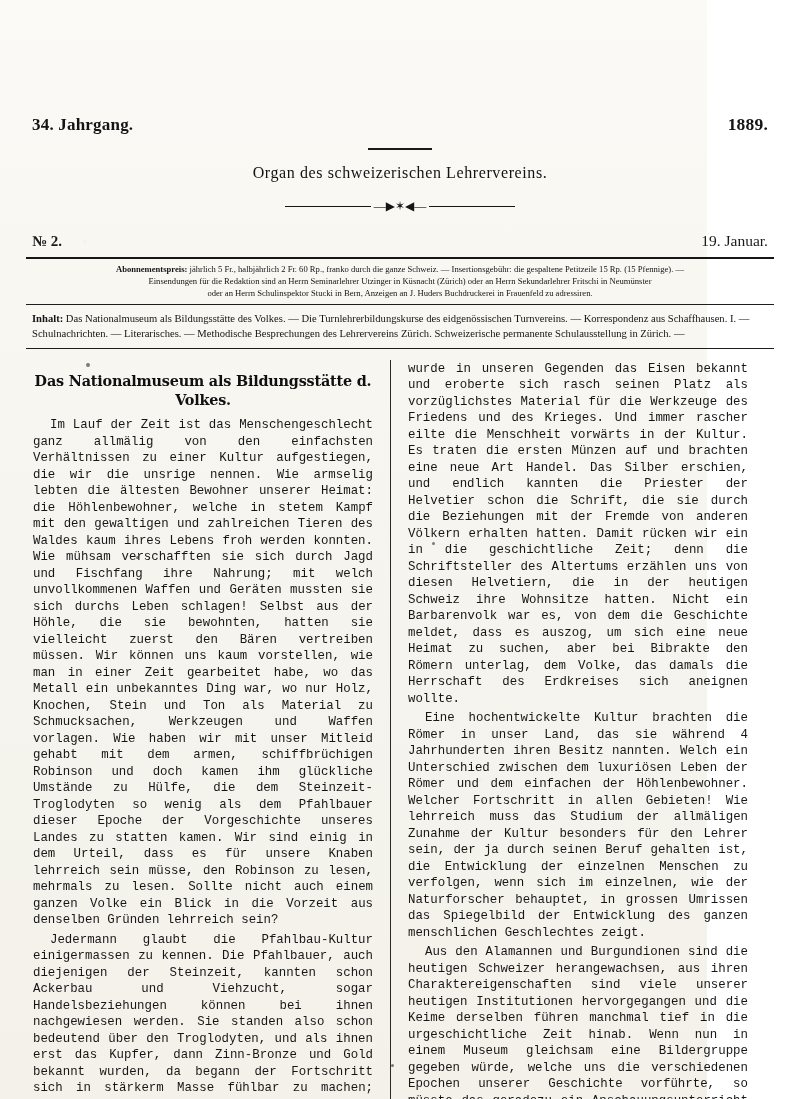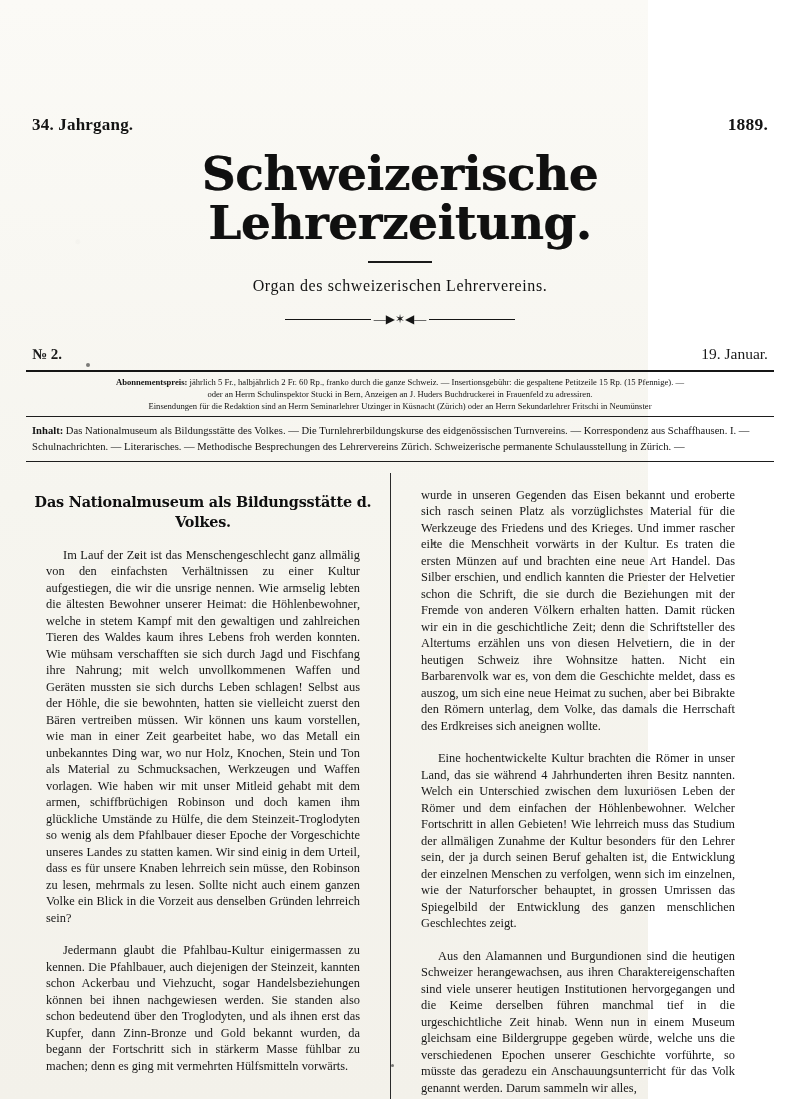--- a/index.html
+++ b/index.html
@@ -11,21 +11,21 @@
     width: 800px;
     height: 1099px;
     font-family: "Liberation Serif", serif;
     color: #1a1a1a;
     position: relative;
     overflow: hidden;
   }
   .page {
     position: absolute;
     left: 0; top: 0;
-    width: 648px;
+    width: 707px;
     height: 1099px;
     background: #f7f6f1;
     background-image:
       radial-gradient(circle at 12% 22%, rgba(0,0,0,0.016) 0 2px, transparent 3px),
       radial-gradient(circle at 68% 71%, rgba(0,0,0,0.013) 0 2px, transparent 3px),
       radial-gradient(circle at 33% 88%, rgba(0,0,0,0.012) 0 1.5px, transparent 3px),
       linear-gradient(180deg, #fbfaf6 0%, #f6f5ef 45%, #f3f1ea 100%);
   }
   .sheet {
     position: absolute;
@@ -184,42 +184,42 @@
   .article-title {
     font-family: "DejaVu Serif", serif;
     font-weight: bold;
     font-size: 14.4px;
     letter-spacing: -0.2px;
     text-align: center;
     margin: 0 0 8px 0;
     color: #101010;
   }
   .col p {
-    margin: 16px;
+    margin: 3px;
     text-indent: 17px;
+    font-family: Liberation Mono, monospace;
   }
   .col p.first { text-indent: 17px; }
   .speck {
     position: absolute;
     background: rgba(20,20,20,0.55);
     border-radius: 50%;
   }
 </style>
 </head>
 <body>
 
 <div class="page">
   <div class="sheet">
 
     <div class="row-top">
       <div class="jahrgang">34. Jahrgang.</div>
       <div class="year">1889.</div>
     </div>
 
-    <div class="masthead">Schweizerische Lehrerzeitung.</div>
     <div class="rule-short"></div>
     <div class="subtitle">Organ des schweizerischen Lehrervereins.</div>
 
     <div class="ornament">
       <span class="bar left"></span>
       <span class="mid">—▶✶◀—</span>
       <span class="bar right"></span>
     </div>
 
     <div class="issue-row">
@@ -227,22 +227,22 @@
       <div class="issue-date">19. Januar.</div>
     </div>
 
     <div class="hr-thick"></div>
 
     <div class="notice">
       <div>
         <b>Abonnementspreis:</b>
         <span>jährlich 5 Fr., halbjährlich 2 Fr. 60 Rp., franko durch die ganze Schweiz. — Insertionsgebühr: die gespaltene Petitzeile 15 Rp. (15 Pfennige). —</span>
       </div>
+      <div>Einsendungen für die Redaktion sind an Herrn Seminarlehrer Utzinger in Küsnacht (Zürich) oder an Herrn Sekundarlehrer Fritschi in Neumünster</div>
       <div>oder an Herrn Schulinspektor Stucki in Bern, Anzeigen an J. Huders Buchdruckerei in Frauenfeld zu adressiren.</div>
-      <div>Einsendungen für die Redaktion sind an Herrn Seminarlehrer Utzinger in Küsnacht (Zürich) oder an Herrn Sekundarlehrer Fritschi in Neumünster</div>
     </div>
 
     <div class="hr-thin"></div>
 
     <div class="inhalt">
       <b>Inhalt:</b>
       <span>Das Nationalmuseum als Bildungsstätte des Volkes. — Die Turnlehrerbildungskurse des eidgenössischen Turnvereins. — Korrespondenz aus Schaffhausen. I. — Schulnachrichten. — Literarisches. — Methodische Besprechungen des Lehrervereins Zürich. Schweizerische permanente Schulausstellung in Zürich. —</span>
     </div>
 
     <div class="hr-thin"></div>

